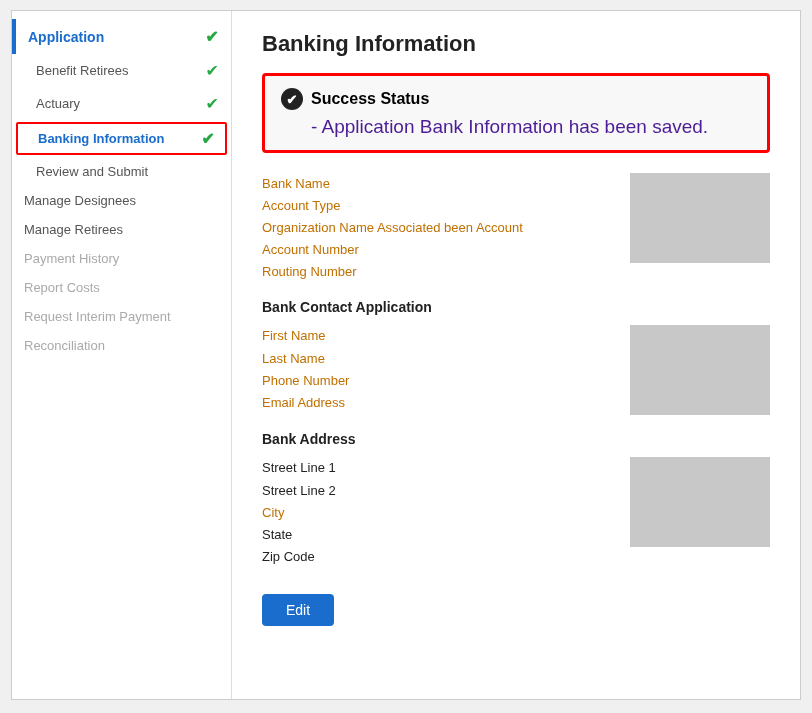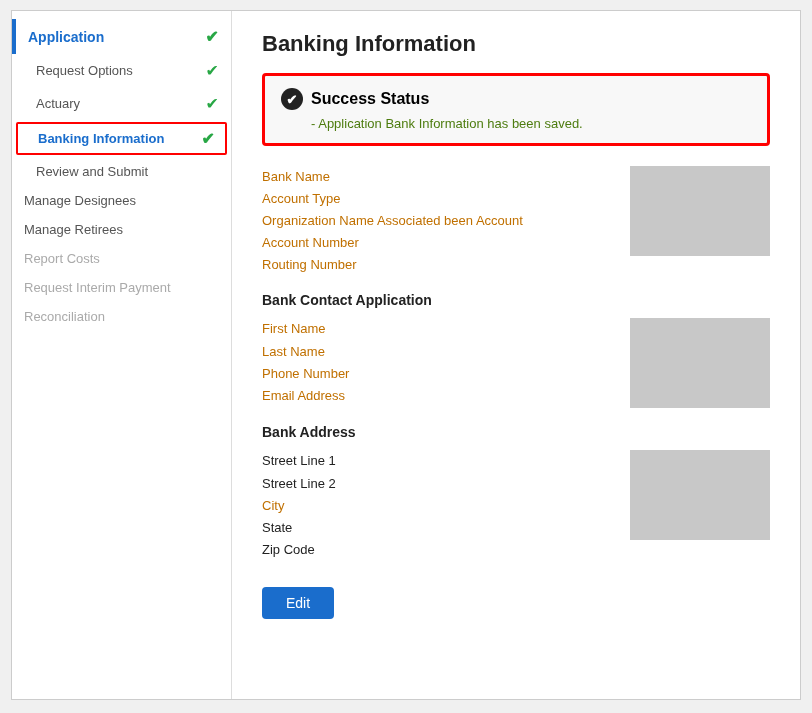--- a/index.html
+++ b/index.html
@@ -104,22 +104,22 @@
       background: #222;
       color: white;
       display: flex;
       align-items: center;
       justify-content: center;
       margin-right: 8px;
       font-size: 13px;
       flex-shrink: 0;
     }
     .success-banner-message {
-      color: #4d7c0f;
-      font-size: 13px;
+      color: #4c1d95;
+      font-size: 19px;
       padding-left: 30px;
     }
     
     .section-header {
       font-weight: bold;
       font-size: 14px;
       color: #222;
       margin-bottom: 10px;
       margin-top: 16px;
     }
@@ -163,21 +163,21 @@
 
 <div class="page-container">
 
   <div class="sidebar">
     <div class="sidebar-section-header">
       <span>Application</span>
       <span class="check-icon">✔</span>
     </div>
 
     <div class="sidebar-item">
-      <span>Request Options</span>
+      <span>Benefit Retirees</span>
       <span class="check-icon">✔</span>
     </div>
 
     <div class="sidebar-item">
       <span>Actuary</span>
       <span class="check-icon">✔</span>
     </div>
 
     <div class="sidebar-item active">
       <span>Banking Information</span>
@@ -186,20 +186,23 @@
 
     <div class="sidebar-item">
       <span>Review and Submit</span>
     </div>
 
     <div class="sidebar-plain">
       <span>Manage Designees</span>
     </div>
     <div class="sidebar-plain">
       <span>Manage Retirees</span>
+    </div>
+    <div class="sidebar-plain disabled">
+      <span>Payment History</span>
     </div>
     <div class="sidebar-plain disabled">
       <span>Report Costs</span>
     </div>
     <div class="sidebar-plain disabled">
       <span>Request Interim Payment</span>
     </div>
     <div class="sidebar-plain disabled">
       <span>Reconciliation</span>
     </div>

